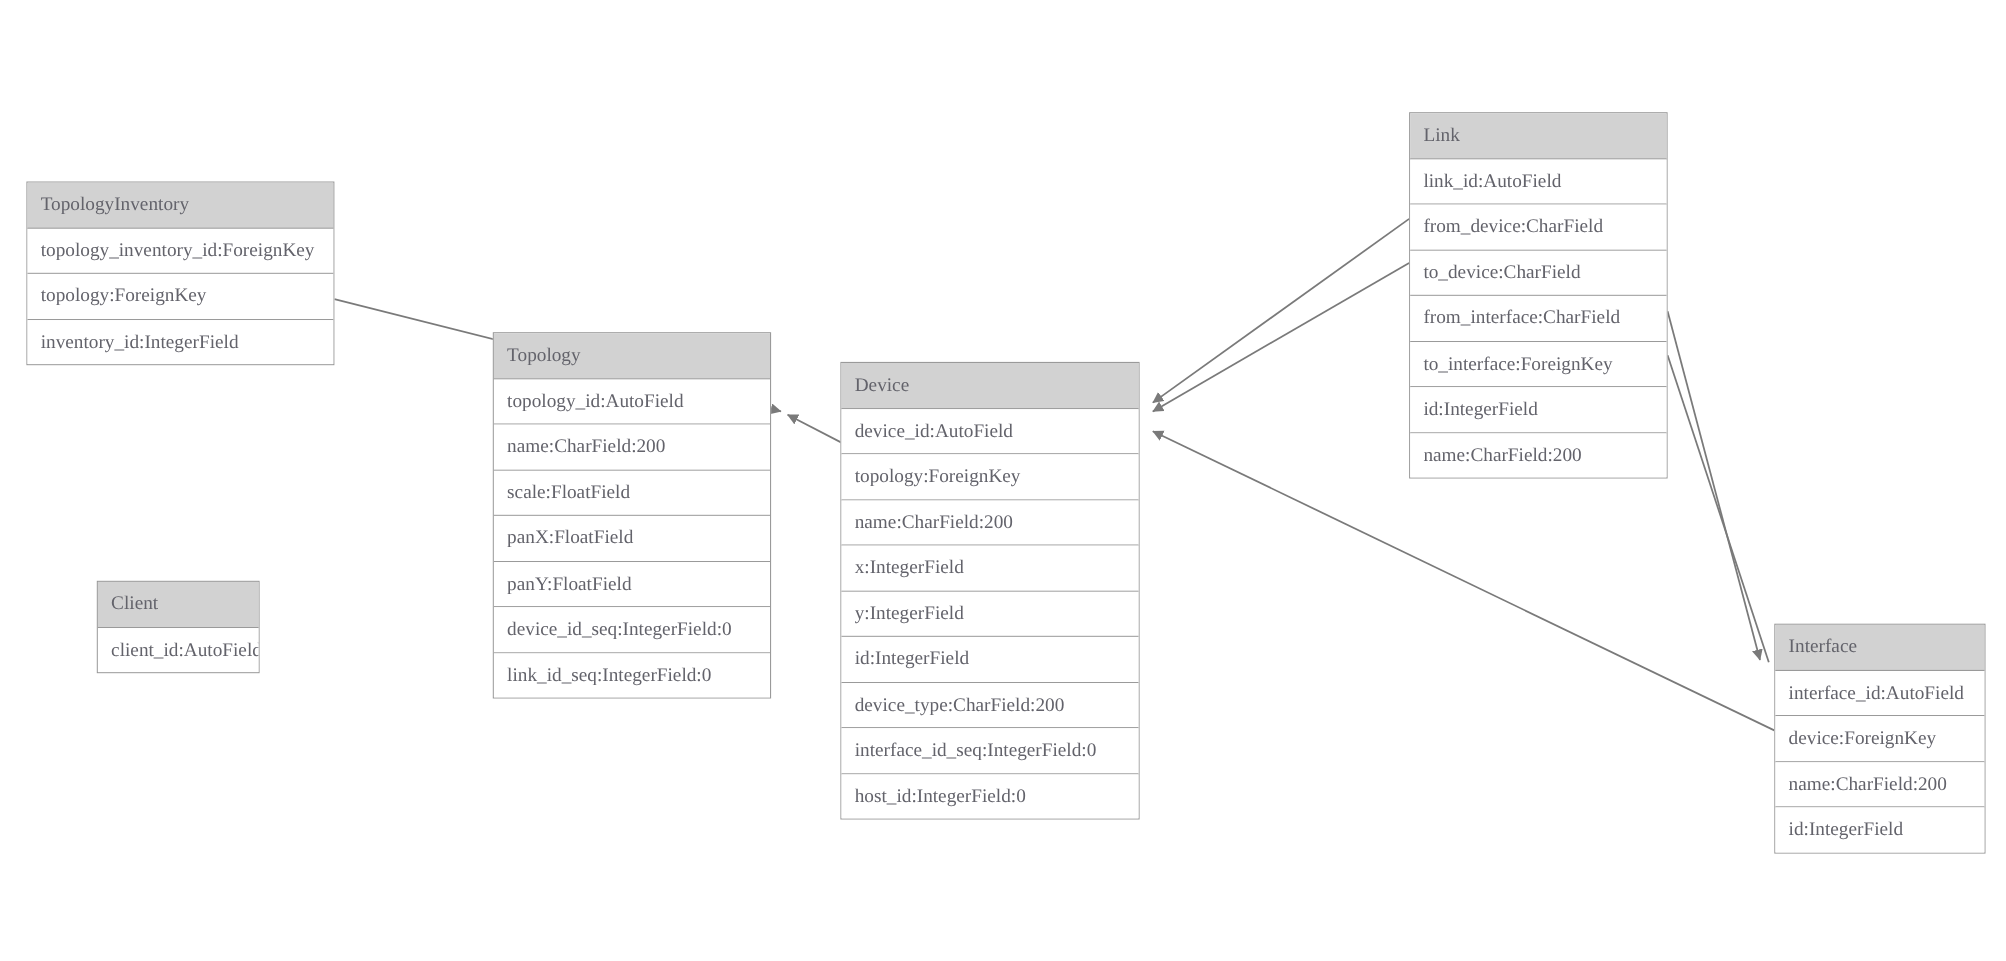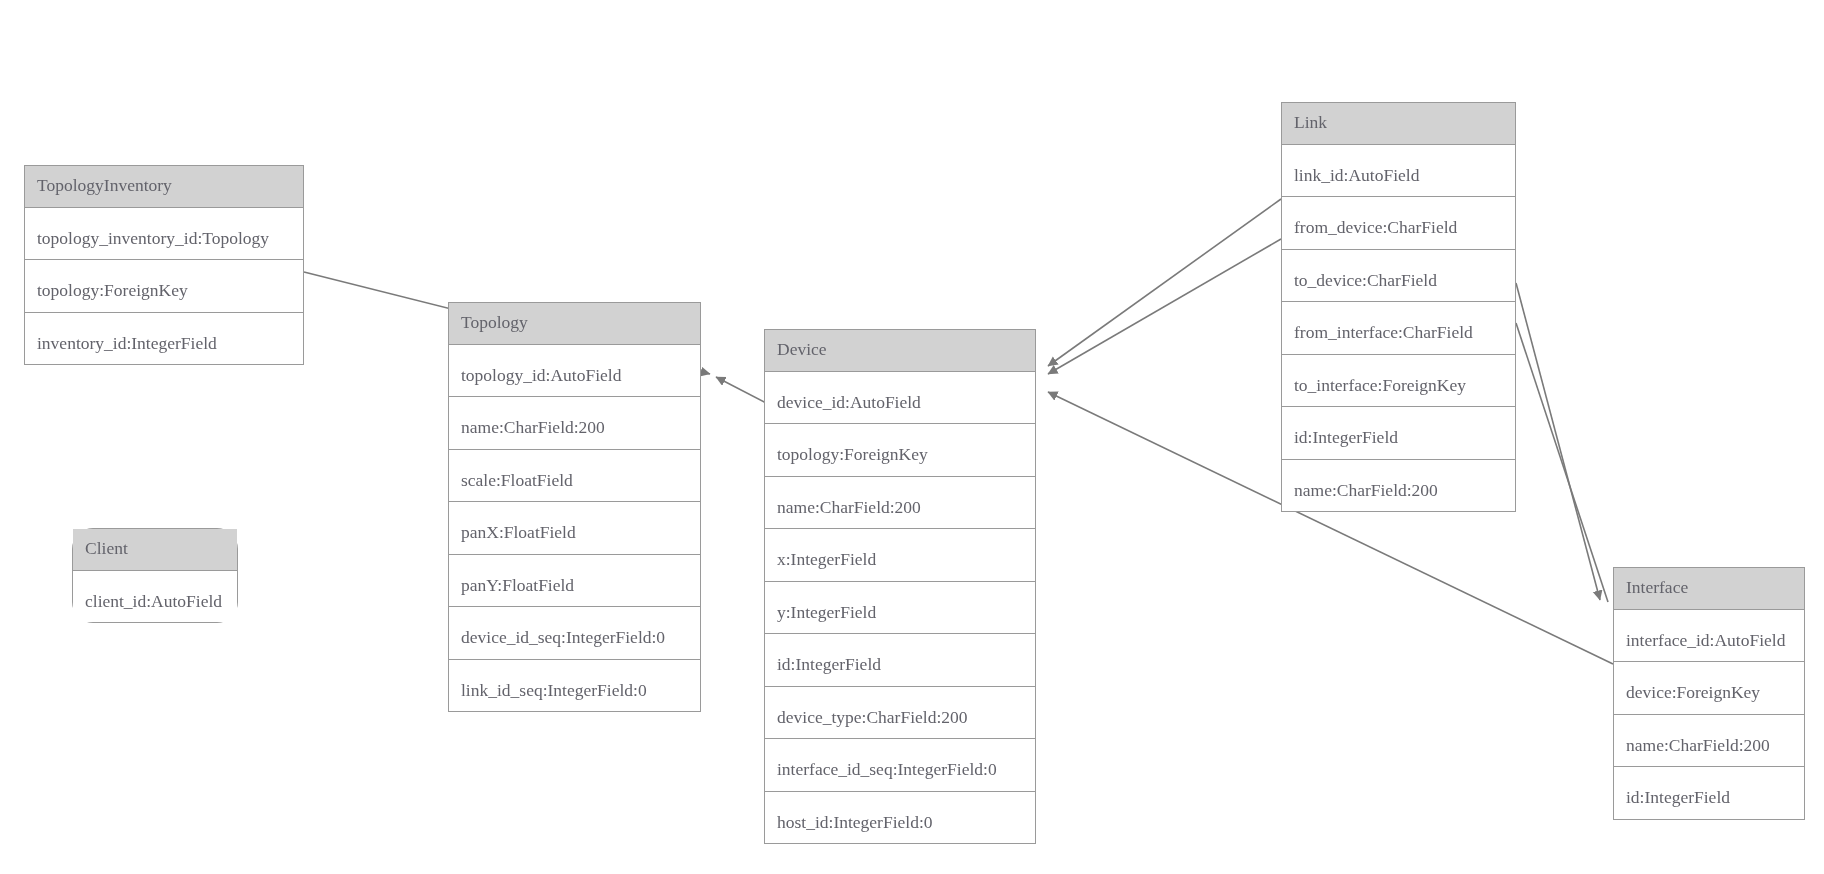--- a/index.html
+++ b/index.html
@@ -42,21 +42,21 @@
     white-space: nowrap;
     overflow: hidden;
   }
   .entity-field {
     box-sizing: border-box;
     background: #ffffff;
     border-bottom: 1px solid #9a9a9a;
     color: #63636b;
     font-size: 17.5px;
     line-height: 1;
-    padding: 22px 12px 12px 12px;
+    padding: 11px 12px 12px 12px;
     white-space: nowrap;
     overflow: hidden;
   }
   .entity-field.last {
     border-bottom: none;
   }
 </style>
 </head>
 <body>
 
@@ -79,21 +79,21 @@
 
     <line x1="1613" y1="664" x2="1048" y2="392" stroke="#7a7a7a" stroke-width="1.6" marker-end="url(#arrowhead)"></line>
 
     <line x1="1516" y1="283" x2="1600" y2="600" stroke="#7a7a7a" stroke-width="1.6" marker-end="url(#arrowhead)"></line>
 
     <line x1="1516" y1="323" x2="1608" y2="602" stroke="#7a7a7a" stroke-width="1.6"></line>
   </svg>
 
   <div class="entity" style="left:24px; top:165px; width:280px;">
     <div class="entity-header">TopologyInventory</div>
-    <div class="entity-field">topology_inventory_id:Topology</div>
+    <div class="entity-field">topology_inventory_id:ForeignKey</div>
     <div class="entity-field">topology:ForeignKey</div>
     <div class="entity-field last">inventory_id:IntegerField</div>
   </div>
 
   <div class="entity" style="left:448px; top:302px; width:253px;">
     <div class="entity-header">Topology</div>
     <div class="entity-field">topology_id:AutoField</div>
     <div class="entity-field">name:CharField:200</div>
     <div class="entity-field">scale:FloatField</div>
     <div class="entity-field">panX:FloatField</div>
@@ -127,18 +127,18 @@
   </div>
 
   <div class="entity" style="left:1613px; top:567px; width:192px;">
     <div class="entity-header">Interface</div>
     <div class="entity-field">interface_id:AutoField</div>
     <div class="entity-field">device:ForeignKey</div>
     <div class="entity-field">name:CharField:200</div>
     <div class="entity-field last">id:IntegerField</div>
   </div>
 
-  <div class="entity" style="left:72px; top:528px; width:166px;border-radius:21px;">
+  <div class="entity" style="left:88px; top:528px; width:148px;">
     <div class="entity-header">Client</div>
     <div class="entity-field last">client_id:AutoField</div>
   </div>
 
 </div>
 
 </body></html>

